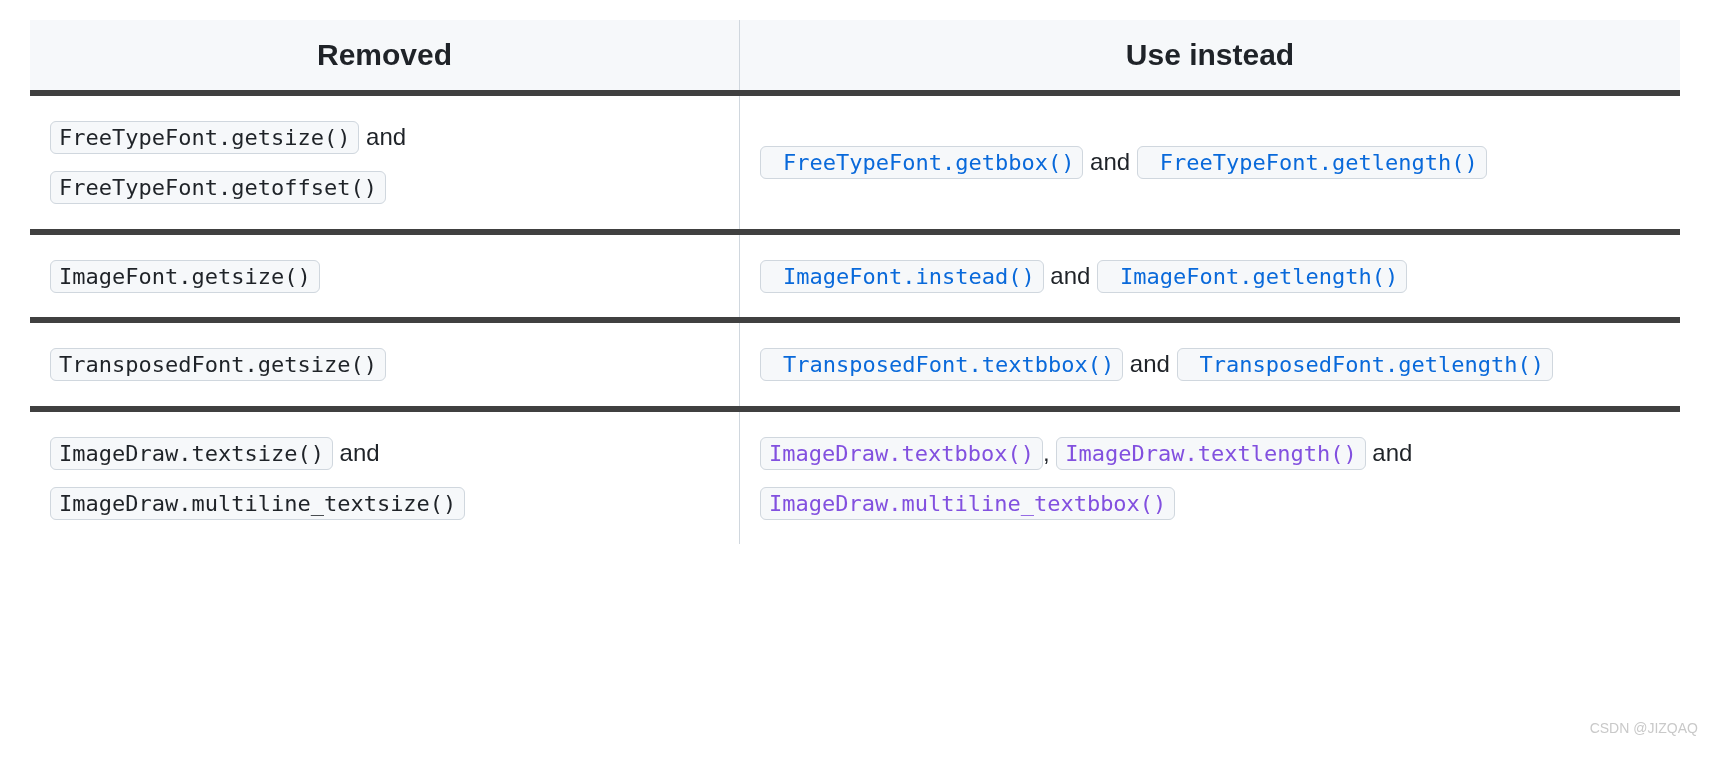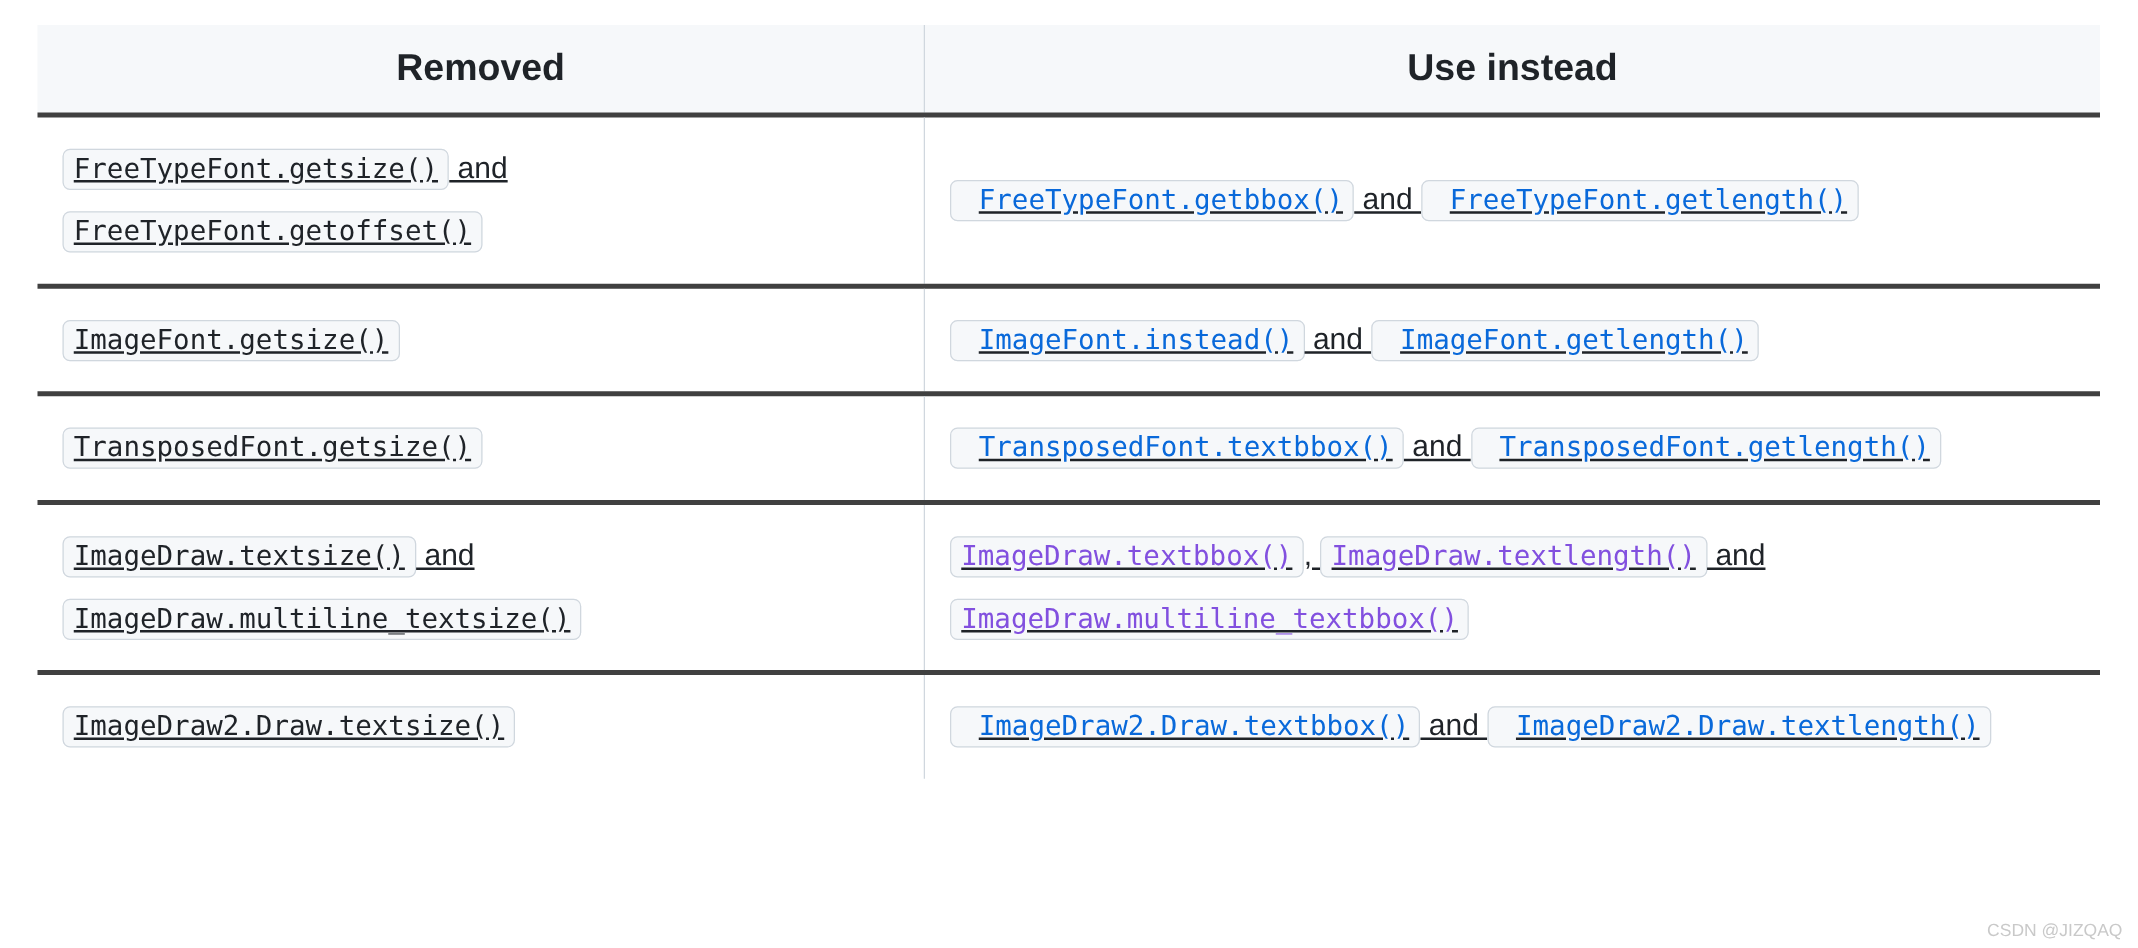--- a/index.html
+++ b/index.html
@@ -18,44 +18,43 @@
   thead tr { background: #f6f8fa; }
   th {
     font-weight: 700;
     text-align: center;
     padding: 18px 20px;
     font-size: 30px;
     border-bottom: 3px solid #14532d;
   }
   td {
     padding: 16px 20px;
-    border-top: 4px solid #404040;
+    border-top: 6px solid #404040;
     vertical-align: middle;
     line-height: 2.1;
-    text-decoration: underline;
   }
   td:first-child, th:first-child {
     border-right: 1px solid #d0d7de;
     width: 43%;
   }
   code {
     font-family: ui-monospace, SFMono-Regular, "SF Mono", Menlo, Consolas, monospace;
     background: #f6f8fa;
     border: 1px solid #d0d7de;
     border-radius: 6px;
     padding: 3px 8px;
     font-size: 22px;
     white-space: nowrap;
   }
   code.link-blue { color: #0969da; padding-left: 22px; }
   code.link-purple { color: #8250df; }
   .text { font-size: 24px; color: #1f2328; }
   .watermark {
     position: fixed;
-    bottom: 6px;
+    bottom: 22px;
     right: 12px;
     color: #c9c9c9;
     font-size: 14px;
     font-family: Arial, sans-serif;
   }
 </style>
 </head>
 <body>
 
 <table>
@@ -75,20 +74,16 @@
         <td><code class="link-blue">ImageFont.instead()</code><span class="text"> and </span><code class="link-blue">ImageFont.getlength()</code></td>
       </tr>
       <tr>
         <td><code>TransposedFont.getsize()</code></td>
         <td><code class="link-blue">TransposedFont.textbbox()</code><span class="text"> and </span><code class="link-blue">TransposedFont.getlength()</code></td>
       </tr>
       <tr>
         <td><code>ImageDraw.textsize()</code><span class="text"> and </span><code>ImageDraw.multiline_textsize()</code></td>
         <td><code class="link-purple">ImageDraw.textbbox()</code><span class="text">, </span><code class="link-purple">ImageDraw.textlength()</code><span class="text"> and </span><code class="link-purple">ImageDraw.multiline_textbbox()</code></td>
       </tr>
-      <tr>
-        <td><code>ImageDraw2.Draw.textsize()</code></td>
-        <td><code class="link-blue">ImageDraw2.Draw.textbbox()</code><span class="text"> and </span><code class="link-blue">ImageDraw2.Draw.textlength()</code></td>
-      </tr>
     </tbody>
 </table>
 
 <div class="watermark">CSDN @JIZQAQ</div>
 
 </body></html>

